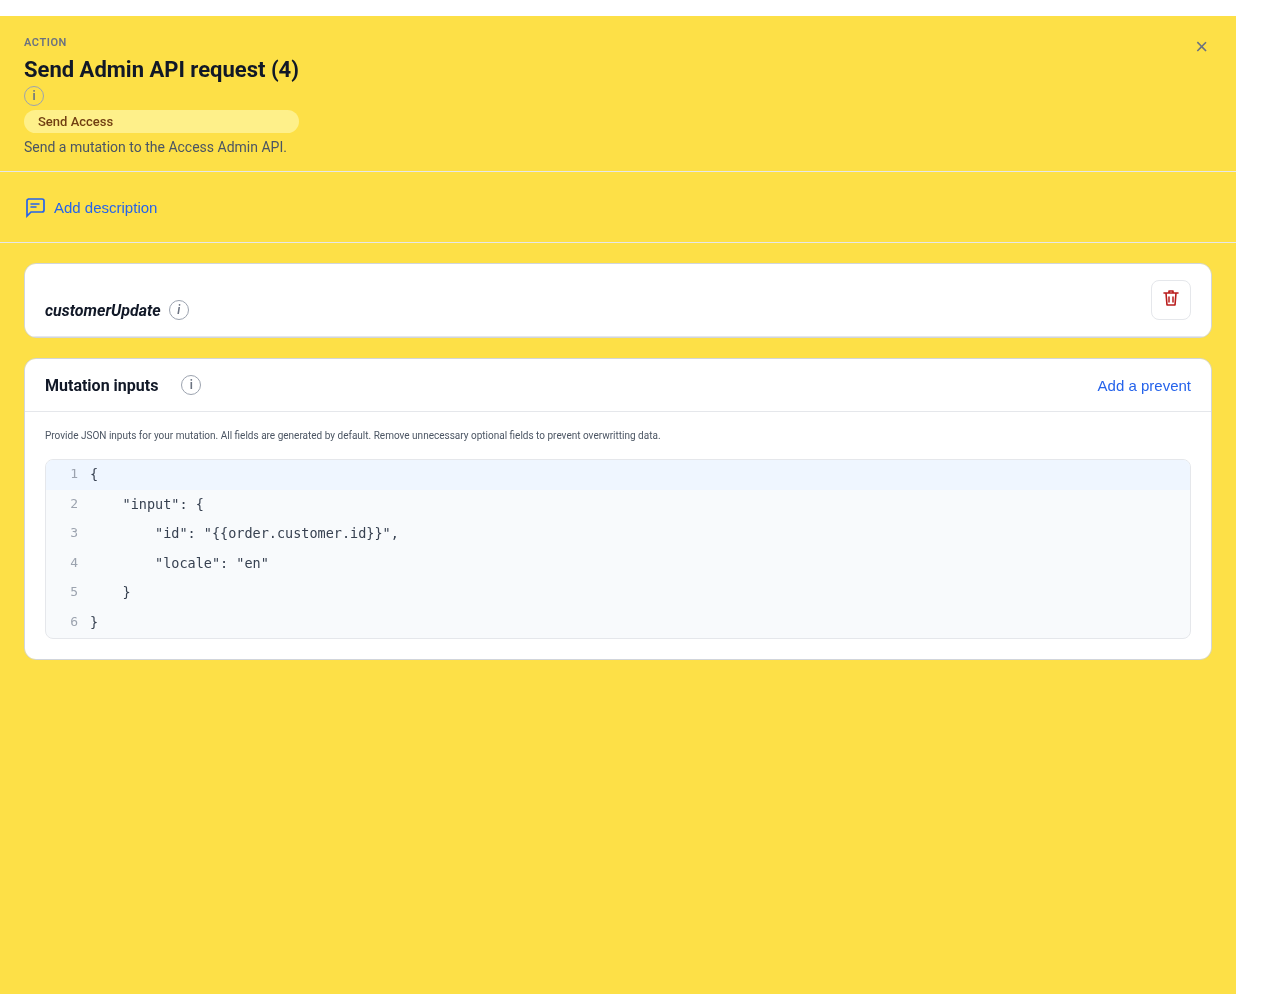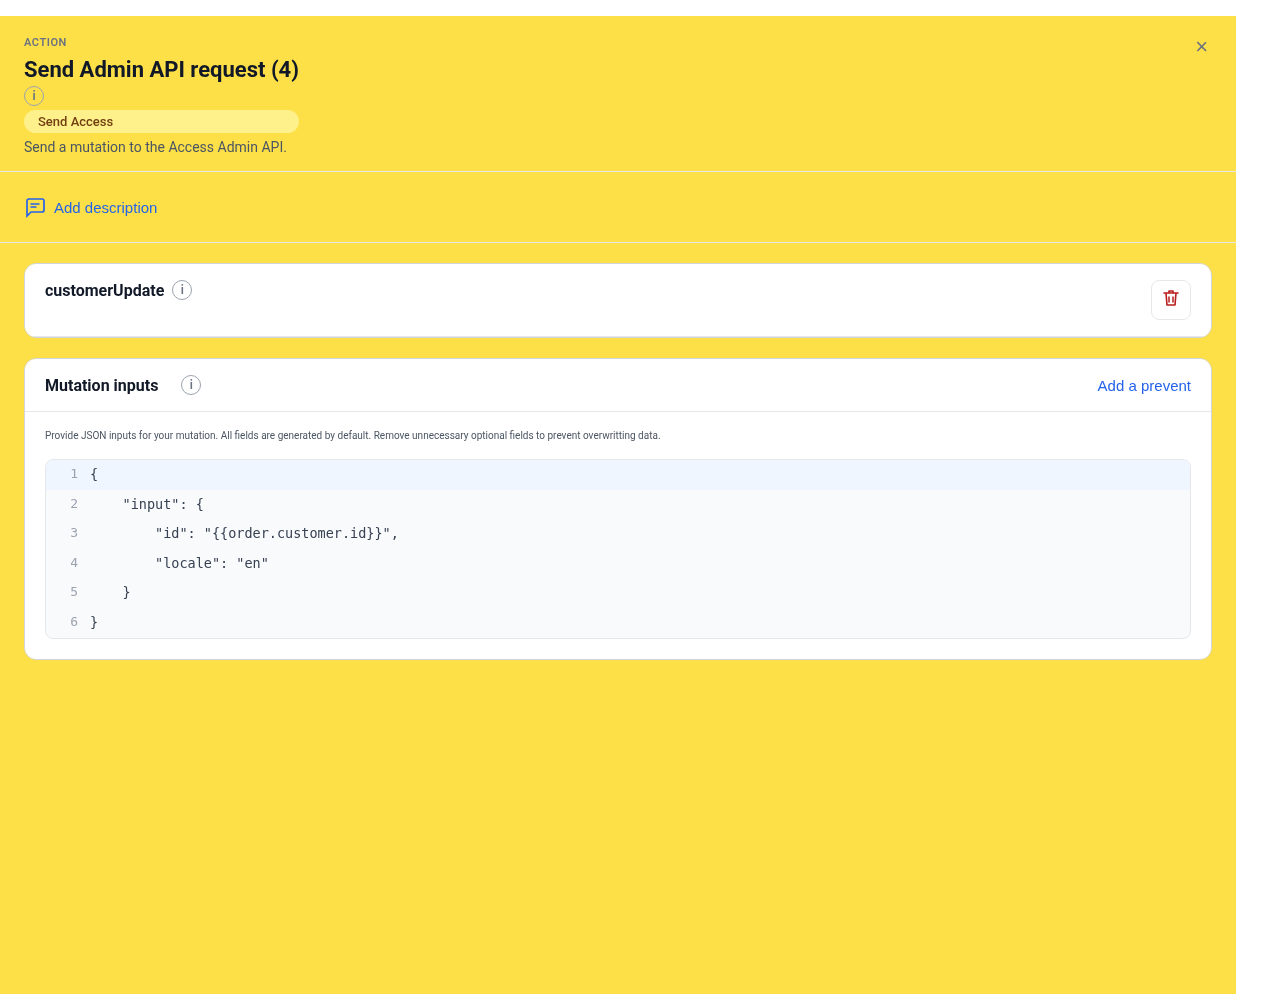--- a/index.html
+++ b/index.html
@@ -130,22 +130,23 @@
       border: 1px solid #d1d5db;
       border-radius: 12px;
       overflow: hidden;
     }
 
     .card-header {
       padding: 16px 20px;
       background: #fff;
       display: flex;
       justify-content: space-between;
-      align-items: flex-start;
+      align-items: flex-end;
       border-bottom: 1px solid #e5e7eb;
+      font-style: italic;
     }
 
     .card-title-row {
       display: flex;
       align-items: center;
       gap: 8px;
     }
 
     .card-title {
       font-size: 16px;

